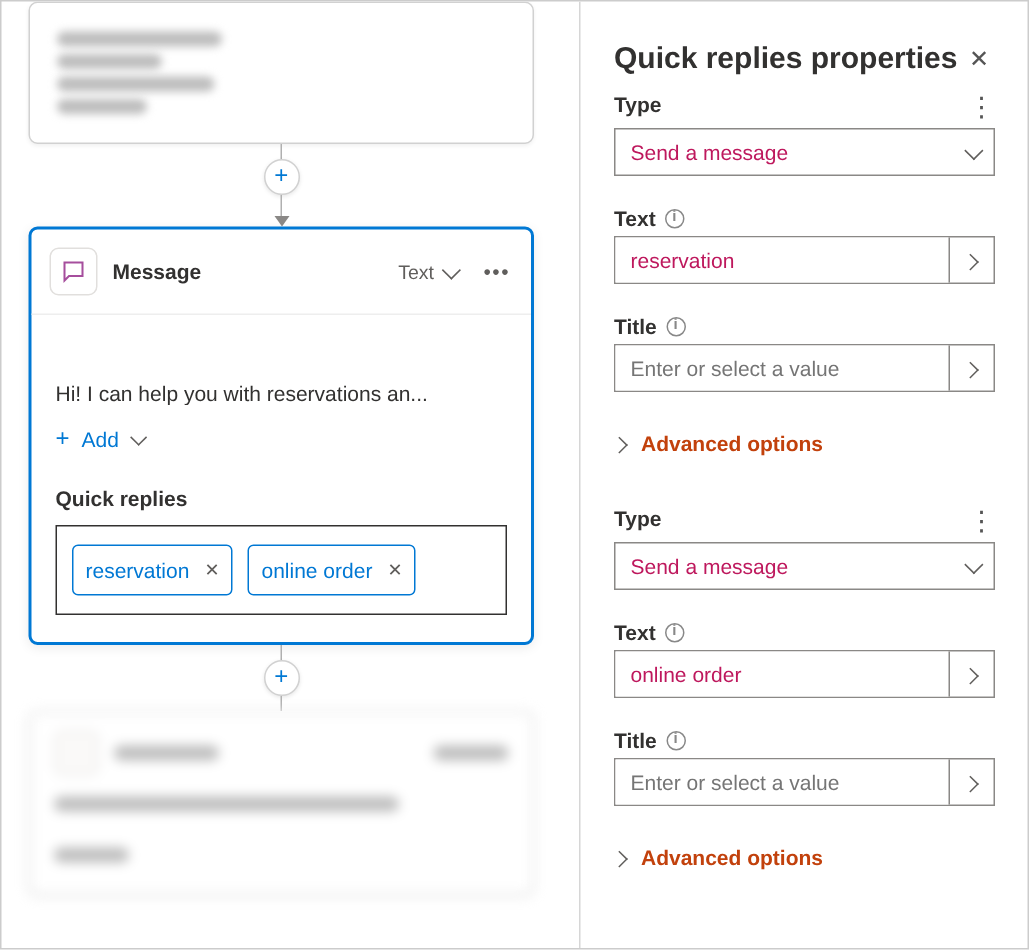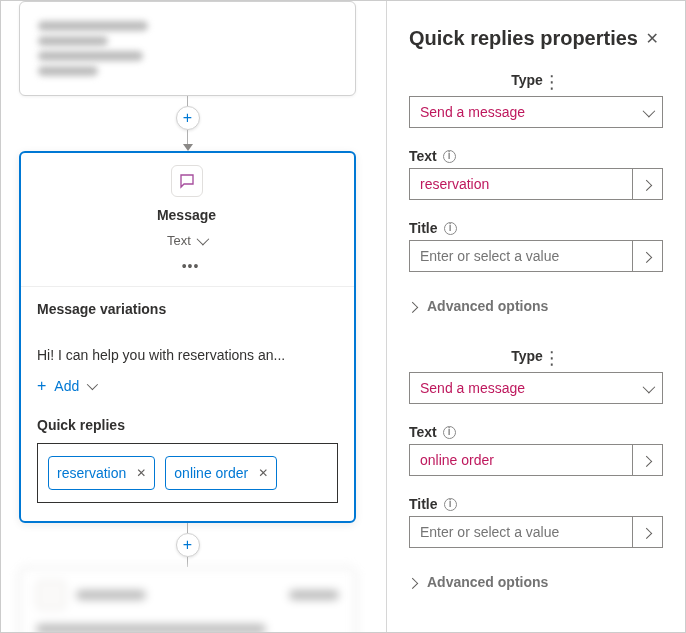--- a/index.html
+++ b/index.html
@@ -20,28 +20,28 @@
     position: relative;
     padding: 8px 30px 8px 18px;
     overflow: hidden;
   }
   .panel {
     flex: 1;
     padding: 24px 22px 10px 22px;
     overflow-y: auto;
     position: relative;
   }
-  .panel-header { display: flex; justify-content: space-between; align-items: center; margin-bottom: 20px; }
+  .panel-header { display: flex; justify-content: space-between; align-items: center; margin-bottom: 8px; }
   .panel-title { font-size: 20px; font-weight: 600; color: #323130; }
   .close-x { font-size: 16px; color: #555; cursor: pointer; padding: 4px; }
   .fieldblock { margin-bottom: 20px; }
   .label-row { display: flex; align-items: center; gap: 6px; margin-bottom: 4px; font-weight: 600; color: #323130;}
   .info-icon { width: 13px; height: 13px; border: 1px solid #888; border-radius: 50%; display: inline-flex; align-items:center; justify-content:center; font-size:10px; color:#888; line-height:1;}
   .ellipsis-v { font-size: 18px; color: #555; cursor: pointer; line-height: 1; }
-  .header-flex { display:flex; justify-content:center; align-items:center;}
+  .header-flex { display:flex; justify-content:space-between; align-items:center;}
   .select-box, .input-row {
     width: 100%;
     border: 1px solid #8a8886;
     display: flex;
     align-items: stretch;
     height: 32px;
     background: #fff;
   }
   .select-box { cursor: pointer; }
   .select-text, .input-text {
@@ -58,21 +58,21 @@
   .chev-box {
     width: 30px;
     display: flex;
     align-items: center;
     justify-content: center;
     color: #605e5c;
   }
   .input-row .chev-box { border-left: 1px solid #8a8886; cursor: pointer; }
   .chevron-down::before { content: ""; display:block; width:8px; height:8px; border-right:1.5px solid #605e5c; border-bottom:1.5px solid #605e5c; transform: rotate(45deg) translateY(-2px); }
   .chevron-right::before { content: ""; display:block; width:7px; height:7px; border-right:1.5px solid #605e5c; border-bottom:1.5px solid #605e5c; transform: rotate(-45deg) translateX(-2px); }
-  .adv-row { display:flex; align-items:center; gap:8px; font-weight:600; cursor:pointer; margin-bottom: 28px; color:#737373; padding:6px 0;}
+  .adv-row { display:flex; align-items:center; gap:8px; font-weight:600; cursor:pointer; margin-bottom: 28px; color:#c2410c; padding:6px 0;}
   .adv-row .chev { width:10px; height:10px; display:flex; align-items:center; justify-content:center;}
   .plus { color:#0078d4; font-size:16px; font-weight:400; }
   .add-btn { display:flex; align-items:center; gap:10px; color:#0078d4; cursor:pointer; padding:6px 2px; }
 
   
   .card {
     border: 1px solid #d1d1d1;
     border-radius: 6px;
     background: #fff;
     box-shadow: 0 1px 3px rgba(0,0,0,0.06);
@@ -103,21 +103,20 @@
   .msg-card {
     border: 2px solid #0078d4;
     border-radius: 6px;
     background:#fff;
     box-shadow: 0 2px 8px rgba(0,0,0,0.08);
   }
   .msg-head {
     display:flex; align-items:center; gap:10px;
     padding: 12px 14px 12px 12px;
     border-bottom: 1px solid #eee;
-    flex-direction: column;
   }
   .msg-icon-wrap {
     width:32px; height:32px; border:1px solid #e1dfdd; border-radius:6px;
     display:flex; align-items:center; justify-content:center;
     color:#a64e9d;
   }
   .msg-head-title { font-weight:600; flex:1; }
   .msg-head-right { display:flex; align-items:center; gap:6px; color:#605e5c; font-size:13px; }
   .dots { font-size:14px; color:#605e5c; cursor:pointer; letter-spacing:1px; margin-left:8px;}
   .msg-body { padding: 14px 16px 18px 16px; }
@@ -169,21 +168,20 @@
           </svg>
       </div>
       <div class="msg-head-title">Message</div>
       <div class="msg-head-right">
         <span>Text</span>
         <span class="chevron-down"></span>
       </div>
       <div class="dots">•••</div>
     </div>
     <div class="msg-body">
-      <div class="sec-title">Message variations</div>
       <div class="variation">Hi! I can help you with reservations an...</div>
       <div class="add-inline">
         <span class="plus">+</span>
         <span>Add</span>
         <span class="sm-chev"></span>
       </div>
       <div class="sec-title">Quick replies</div>
       <div class="qr-box">
         <div class="chip">
           <span>reservation</span>

